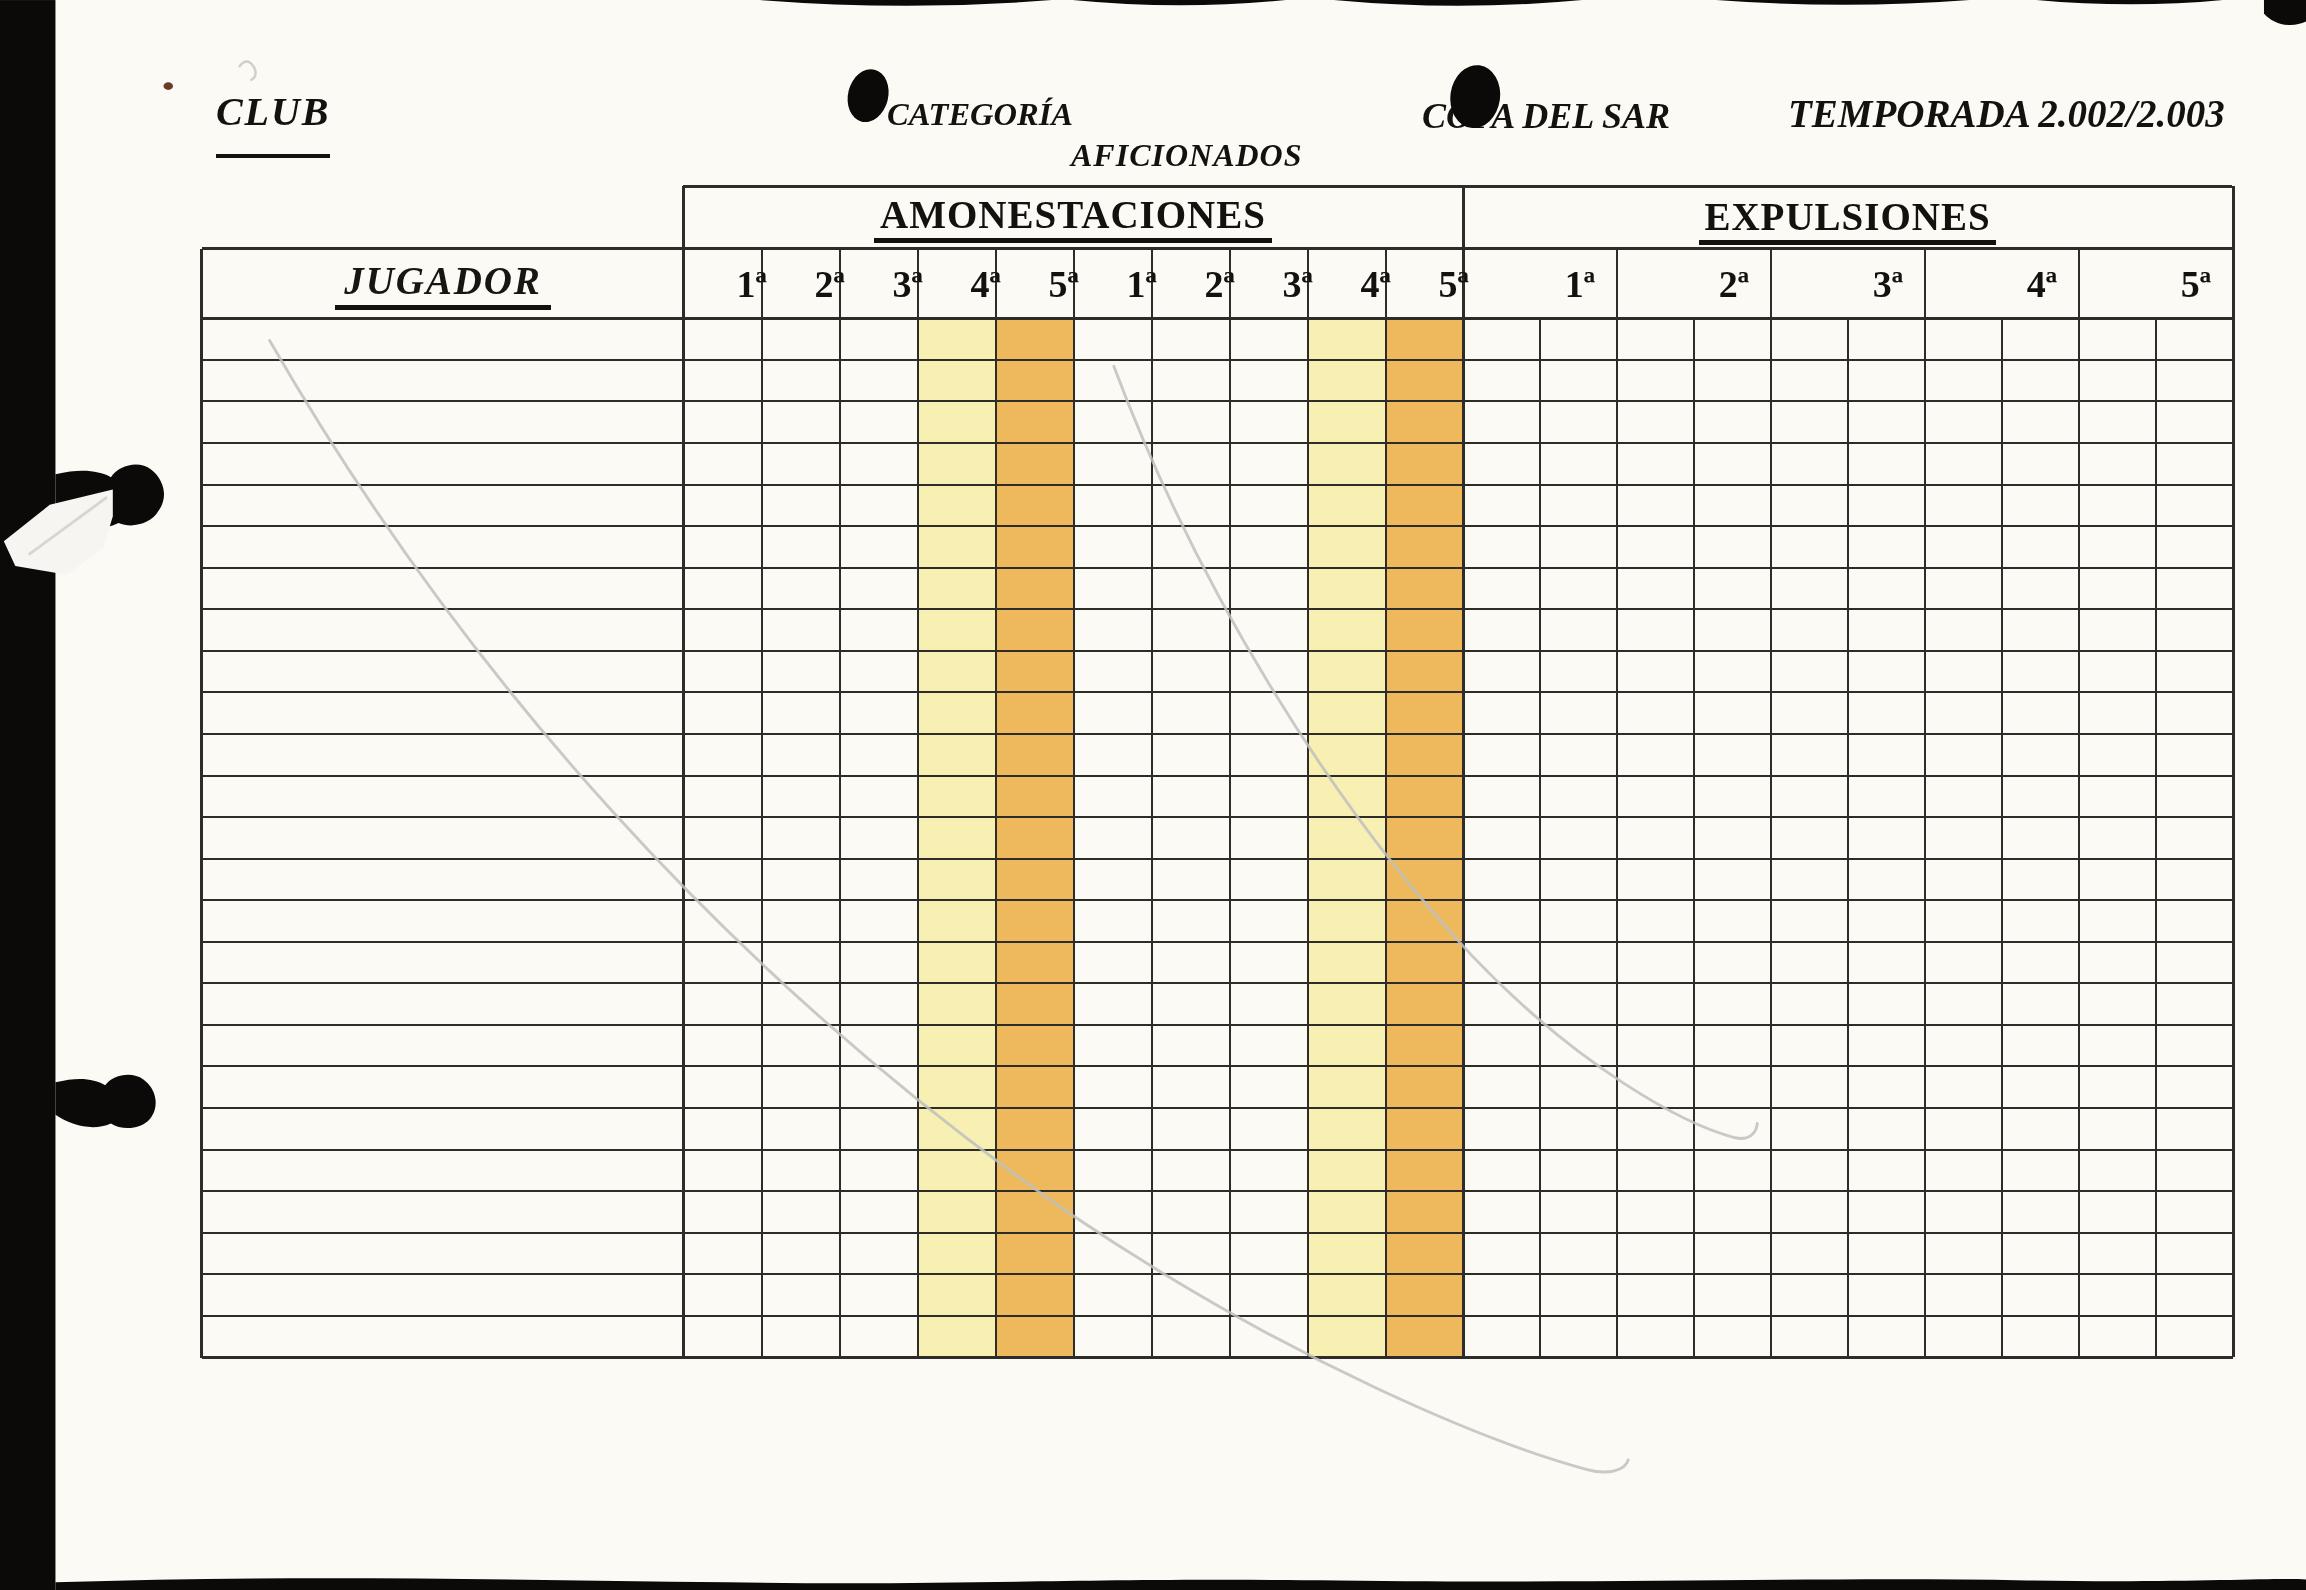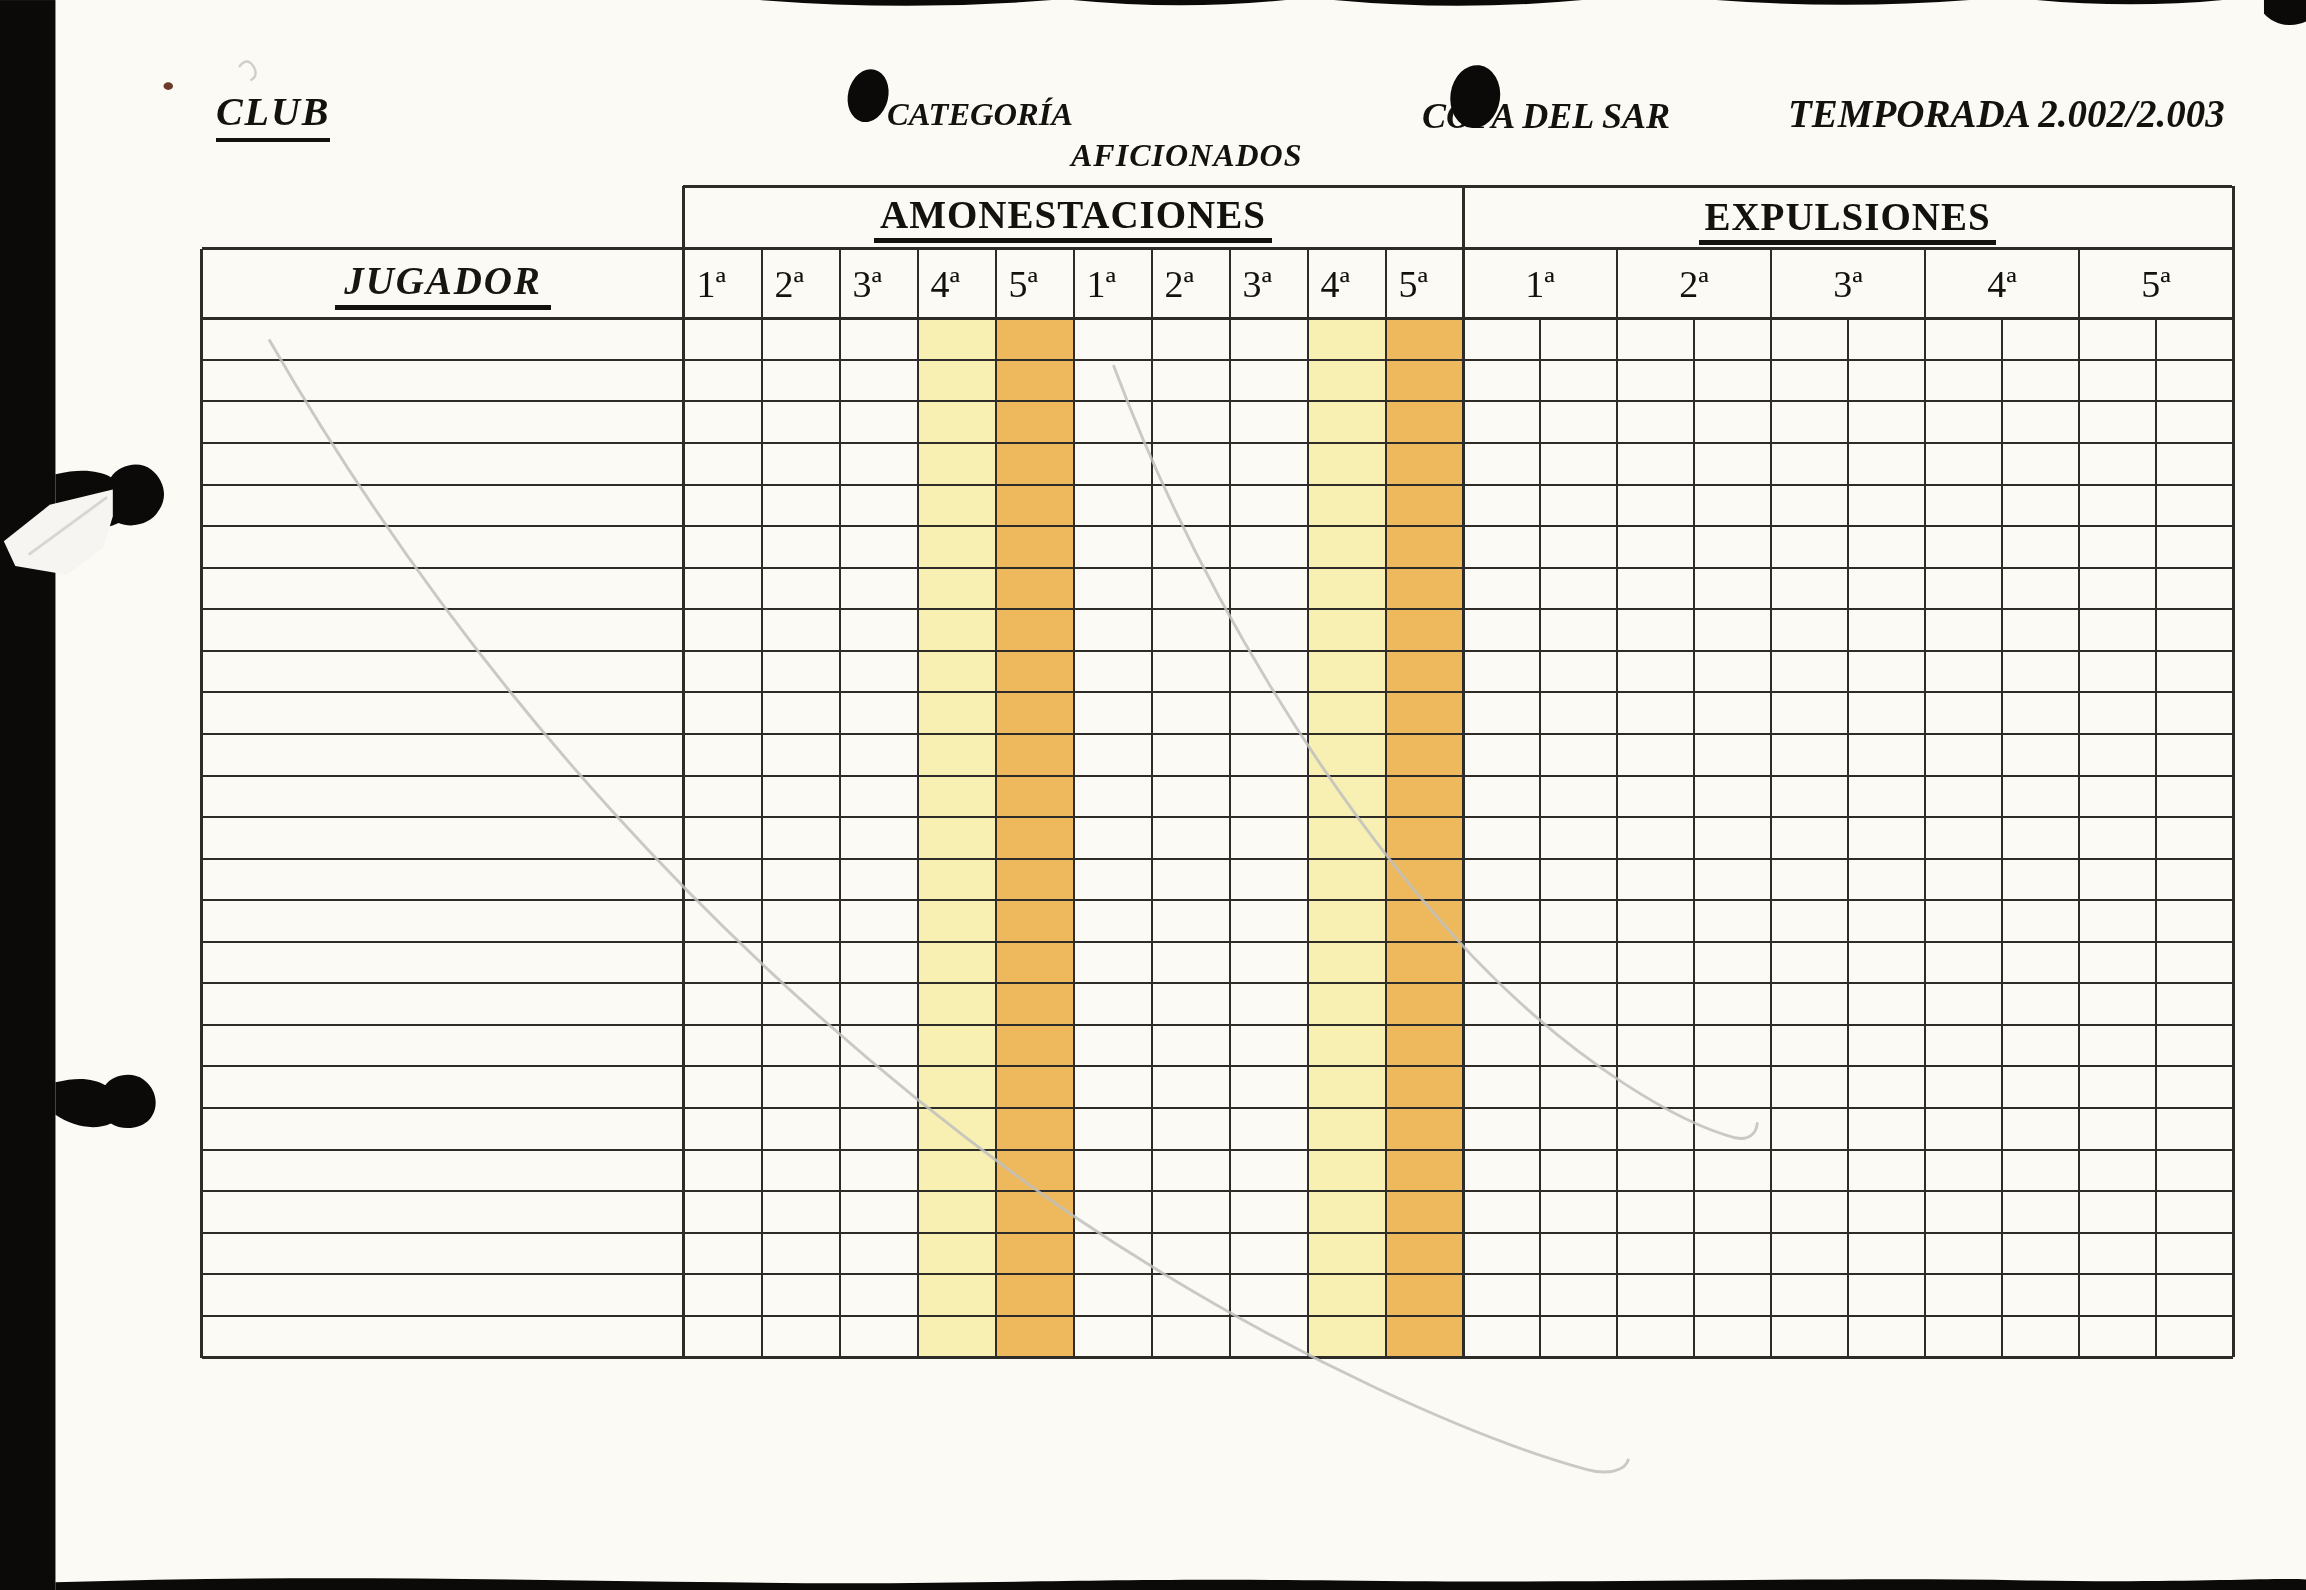--- a/index.html
+++ b/index.html
@@ -3,36 +3,36 @@
 <meta charset="utf-8">
 <style>
   html,body{margin:0;padding:0;background:#888;}
   .page{
     position:relative;width:2307px;height:1591px;overflow:hidden;
     background:#fbfaf5;
     font-family:"Liberation Serif","DejaVu Serif",serif;
     color:#181613;
   }
   .hdr{position:absolute;font-style:italic;font-weight:bold;white-space:nowrap;color:#14120f;}
-  .hdr.u{border-bottom:4.8px solid #14120f;padding-bottom:3px;text-align:right;}
+  .hdr.u{border-bottom:4.8px solid #14120f;padding-bottom:19px;text-align:right;}
   #club-label{left:216px;top:88px;font-size:40px;letter-spacing:1.9px;}
   #club-name{left:481px;top:76px;font-size:55px;letter-spacing:2.9px;}
   #category-label{left:887px;top:96px;font-size:32.5px;}
   #category-value{left:1071px;top:96px;font-size:32px;letter-spacing:1px;margin-top:41px;}
   #competition{left:1422px;top:95px;font-size:36px;}
   #season{left:1788px;top:91px;font-size:39px;}
 
   #table-layer{position:absolute;left:0;top:0;width:2307px;height:1591px;padding-left:36px;}
   .gline{position:absolute;background:#2e2c29;}
   .cellbox{position:absolute;display:flex;align-items:center;justify-content:center;}
   .sec-title{font-weight:bold;font-size:39px;letter-spacing:1px;color:#14120f;}
   .sec-title .tx{border-bottom:5.7px solid #14120f;padding:0 5.7px 1px 5.7px;}
   #player-header{font-weight:bold;font-style:italic;font-size:39px;letter-spacing:1.9px;}
   #player-header .tx{border-bottom:5.7px solid #14120f;padding:0 9.6px 1.9px 9.6px;}
-  .col-label{font-weight:normal;font-size:38px;color:#14120f;}
+  .col-label{font-weight:bold;font-size:38px;color:#14120f;margin-left:40px;}
   .col-label.amon{justify-content:flex-start;padding-left:13.4px;box-sizing:border-box;}
   svg.overlay{position:absolute;left:0;top:0;pointer-events:none;}
 </style>
 </head>
 <body>
 
 <div class="page">
 
   <span class="hdr u" id="club-label">CLUB</span>
   <span class="hdr" id="category-label">CATEGORÍA</span>

